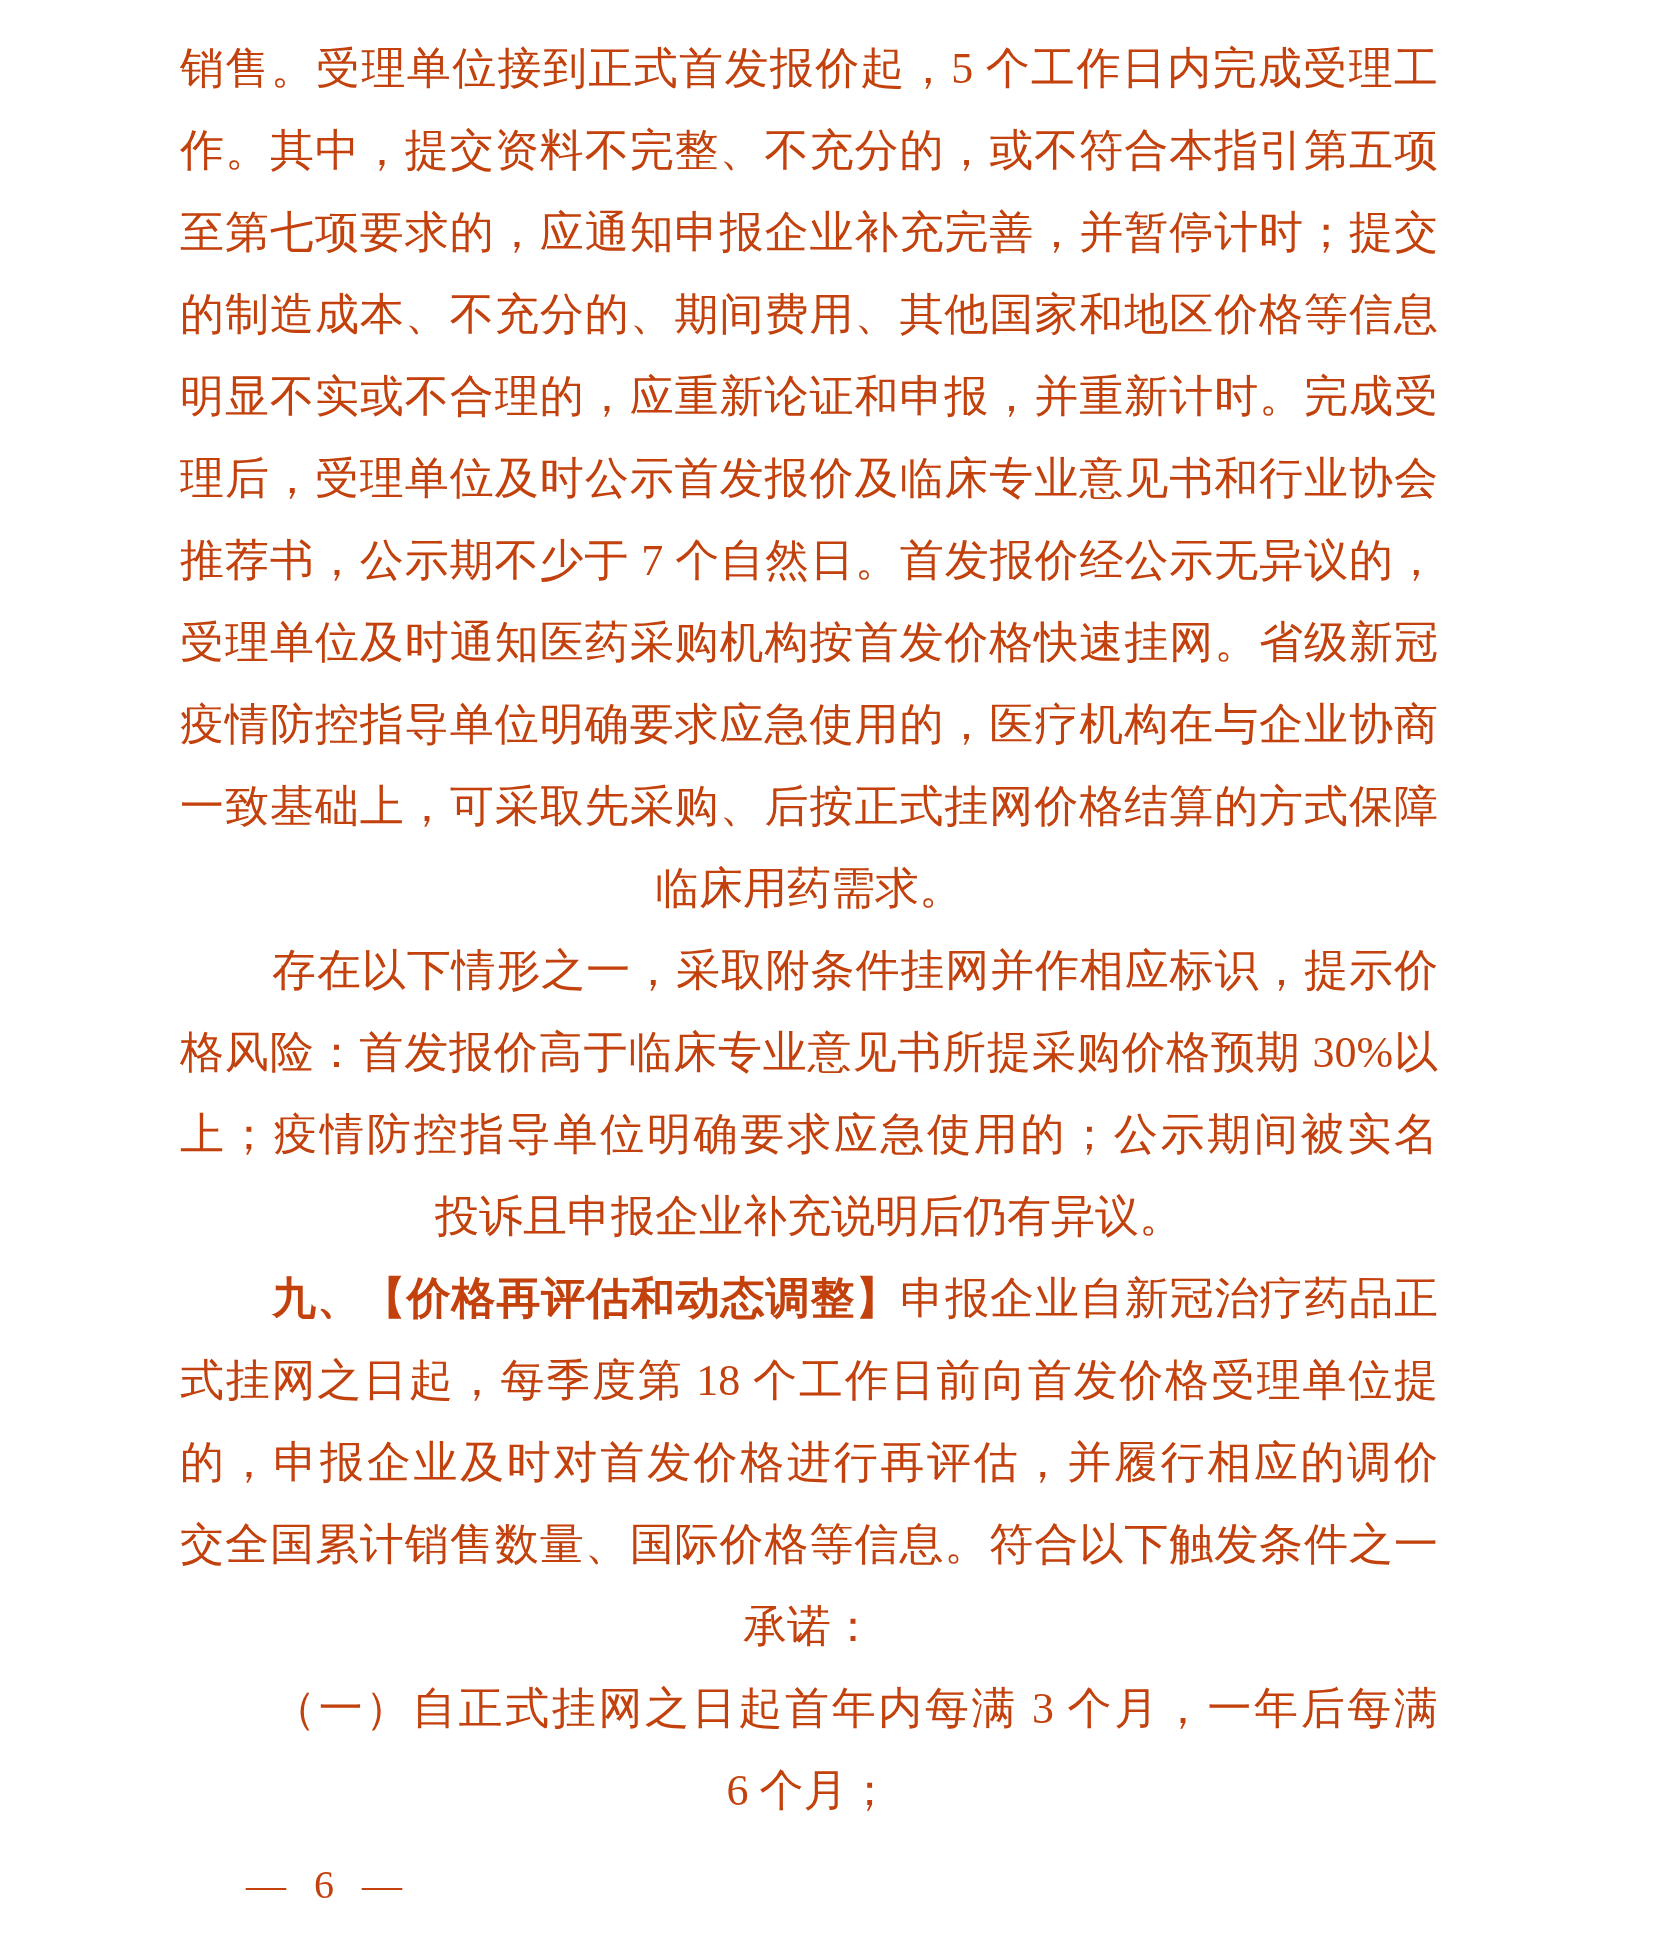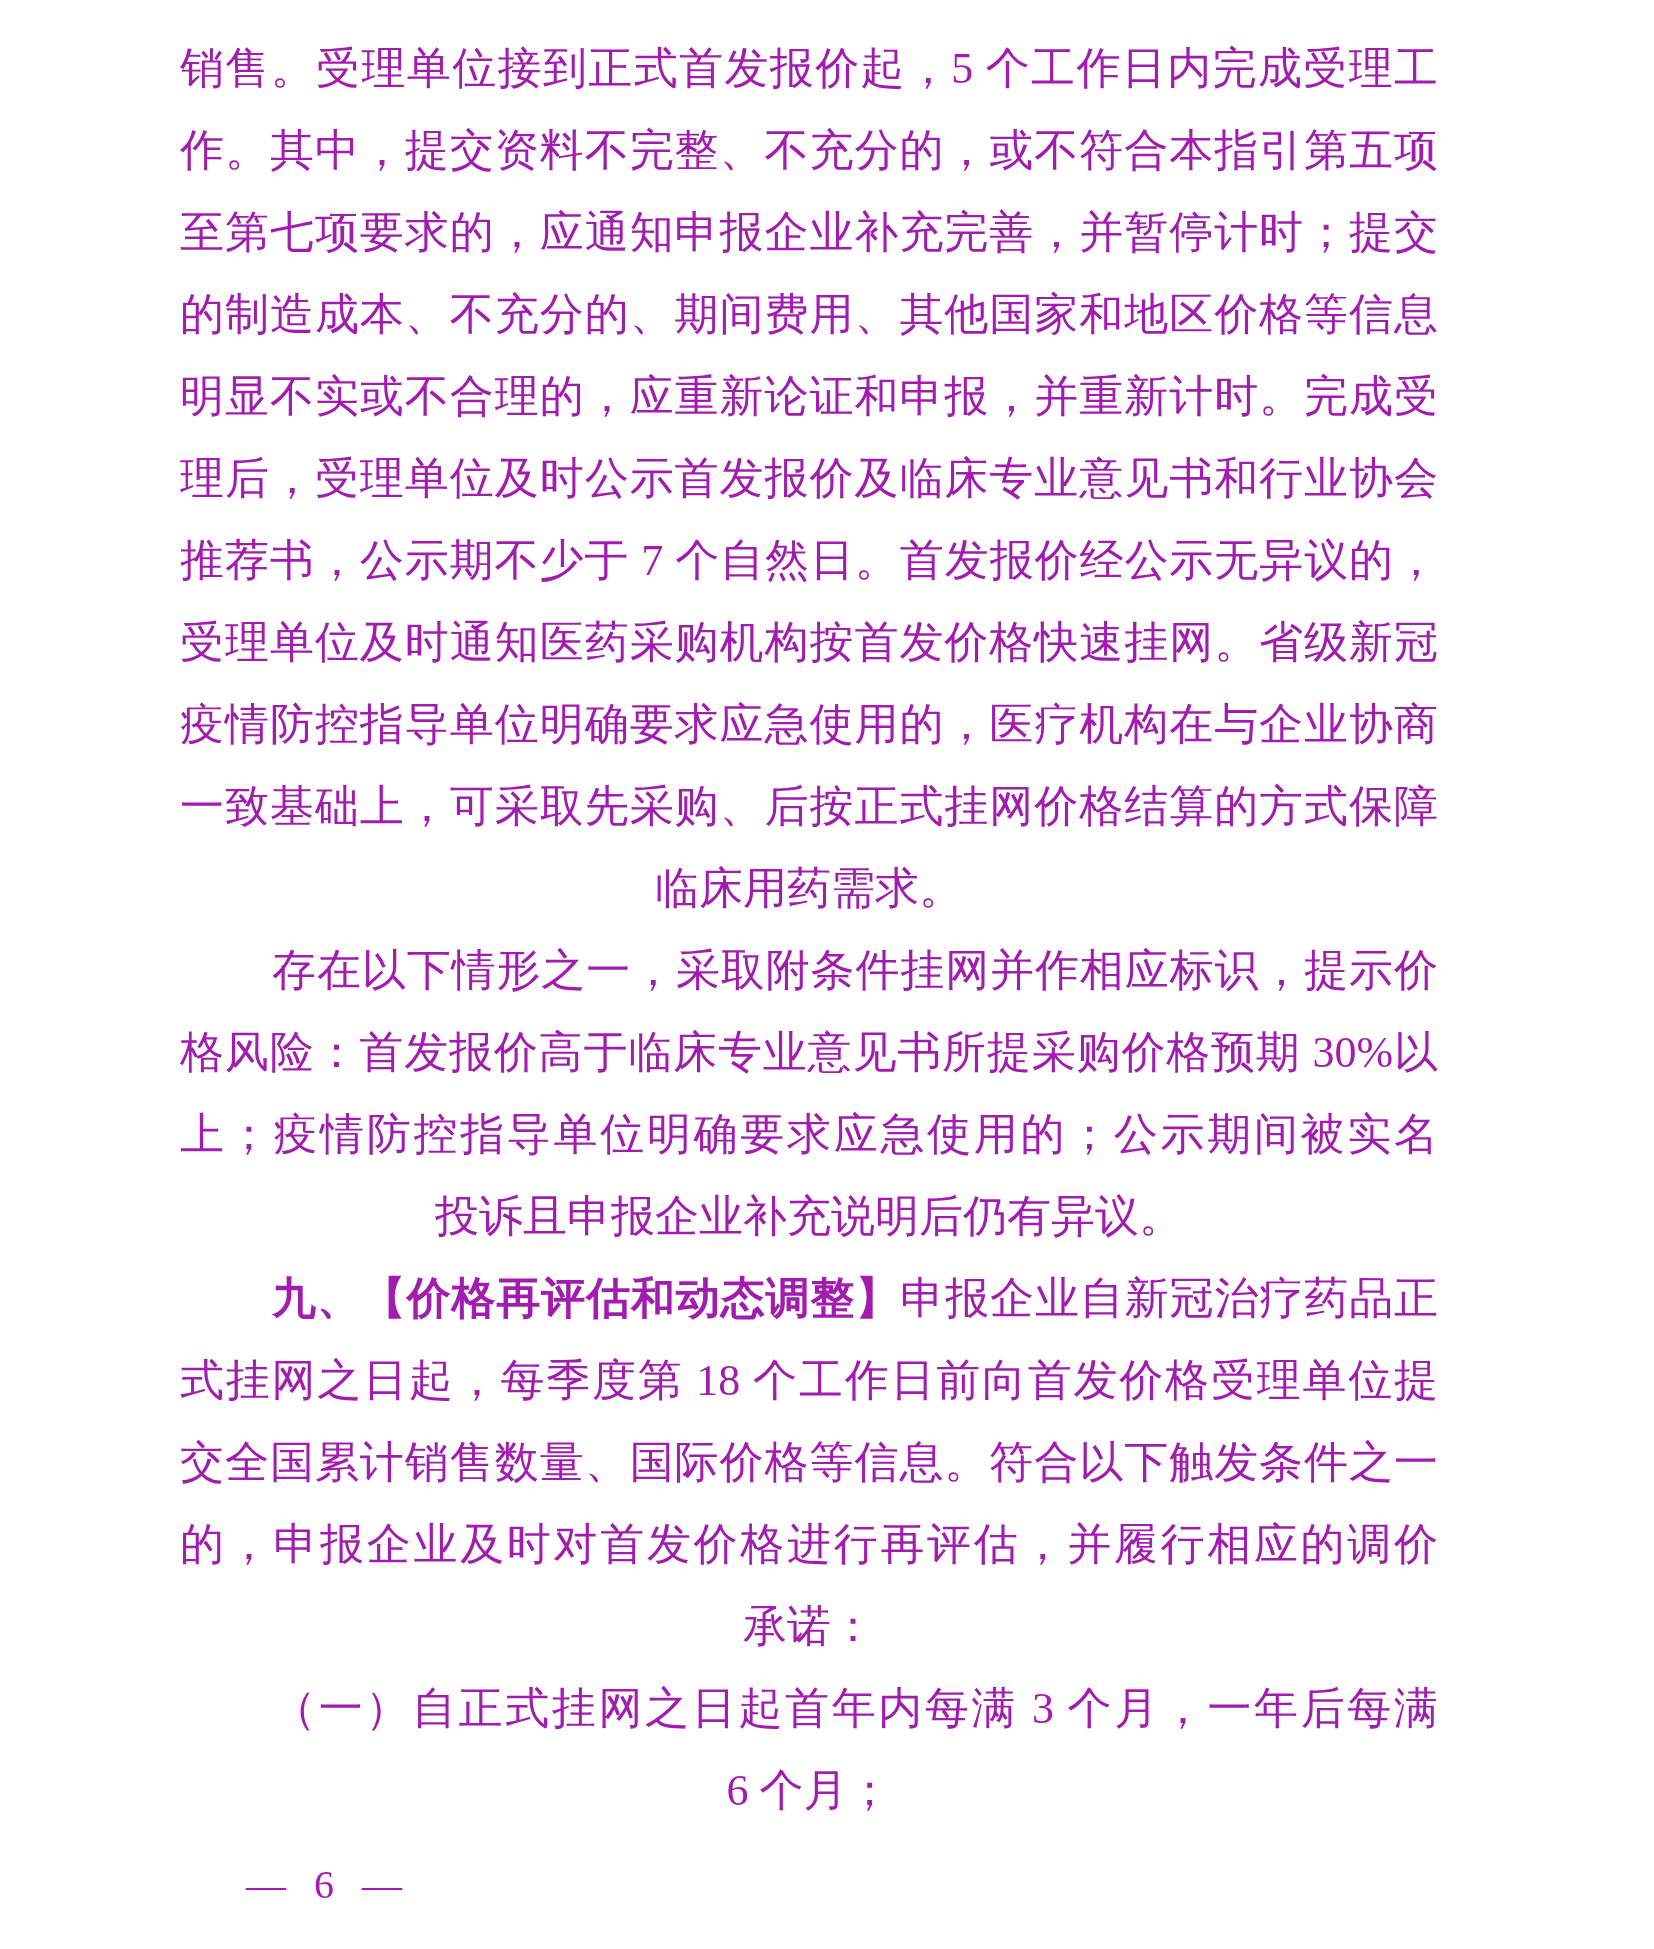--- a/index.html
+++ b/index.html
@@ -5,21 +5,21 @@
   html, body {
     margin: 0;
     padding: 0;
     background: #ffffff;
   }
   .page {
     position: relative;
     width: 1654px;
     height: 1949px;
     background: #ffffff;
-    color: #a21caf;
+    color: #c2410c;
     font-family: "Liberation Serif", serif;
     overflow: hidden;
   }
   .text-block {
     position: absolute;
     left: 180px;
     top: 28px;
     width: 1258px;
   }
   .line {
@@ -65,20 +65,20 @@
     <div class="line just">受理单位及时通知医药采购机构按首发价格快速挂网。省级新冠</div>
     <div class="line just">疫情防控指导单位明确要求应急使用的，医疗机构在与企业协商</div>
     <div class="line just">一致基础上，可采取先采购、后按正式挂网价格结算的方式保障</div>
     <div class="line">临床用药需求。</div>
     <div class="line just ind">存在以下情形之一，采取附条件挂网并作相应标识，提示价</div>
     <div class="line just">格风险：首发报价高于临床专业意见书所提采购价格预期 30%以</div>
     <div class="line just">上；疫情防控指导单位明确要求应急使用的；公示期间被实名</div>
     <div class="line">投诉且申报企业补充说明后仍有异议。</div>
     <div class="line just ind"><span class="hd">九、【价格再评估和动态调整】</span><span>申报企业自新冠治疗药品正</span></div>
     <div class="line just">式挂网之日起，每季度第 18 个工作日前向首发价格受理单位提</div>
+    <div class="line just">的，申报企业及时对首发价格进行再评估，并履行相应的调价</div>
     <div class="line just">交全国累计销售数量、国际价格等信息。符合以下触发条件之一</div>
-    <div class="line just">的，申报企业及时对首发价格进行再评估，并履行相应的调价</div>
     <div class="line">承诺：</div>
     <div class="line just ind">（一）自正式挂网之日起首年内每满 3 个月，一年后每满</div>
     <div class="line">6 个月；</div>
   </div>
   <div class="footer">— 6 —</div>
 </div>
 
 </body></html>

